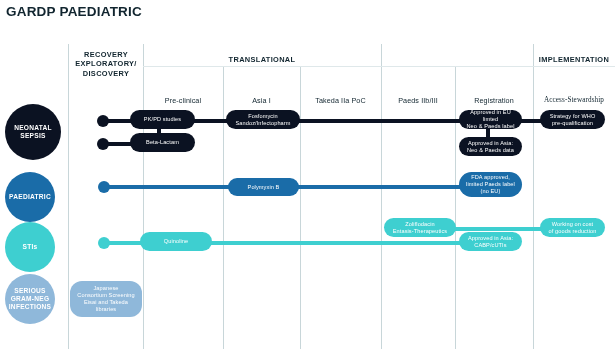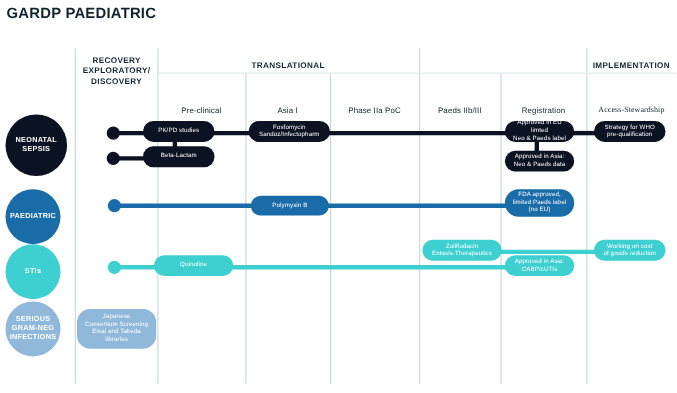--- a/index.html
+++ b/index.html
@@ -140,21 +140,21 @@
   <div class="group-head" style="left:143px; width:238px; top:55px;">TRANSLATIONAL</div>
   <div class="group-head" style="left:70px; width:72px;">
     <div>RECOVERY</div>
     <div>EXPLORATORY/</div>
     <div>DISCOVERY</div>
   </div>
   <div class="group-head" style="left:533px; width:82px; top:55px;">IMPLEMENTATION</div>
 
   <div class="phase-head" style="left:143px; width:80px;">Pre-clinical</div>
   <div class="phase-head" style="left:223px; width:77px;">Asia I</div>
-  <div class="phase-head" style="left:300px; width:81px;">Phase IIa PoC</div>
+  <div class="phase-head" style="left:300px; width:81px;">Takeda IIa PoC</div>
   <div class="phase-head" style="left:381px; width:74px;">Paeds IIb/III</div>
   <div class="phase-head" style="left:455px; width:78px;">Registration</div>
   <div class="phase-head" style="left:533px; width:82px;font-family:Liberation Serif, serif;">Access-Stewardship</div>
 
   <div class="disease-circle" style="left:5px; top:104px; width:56px; height:56px; background:#0b1222;">
     <span style="white-space:pre-line;">NEONATAL
 SEPSIS</span>
   </div>
   <div class="disease-circle" style="left:5px; top:172px; width:50px; height:50px; background:#1a6ca8;">
     <span>PAEDIATRIC</span>

